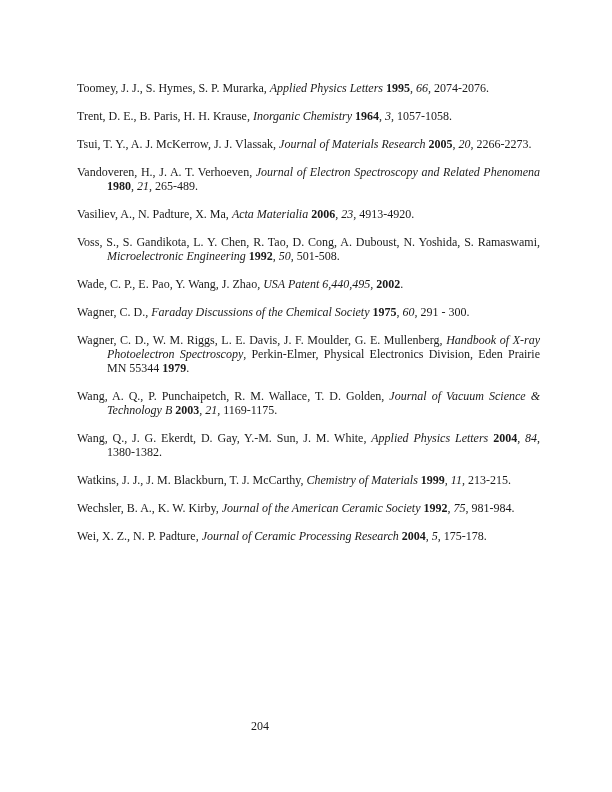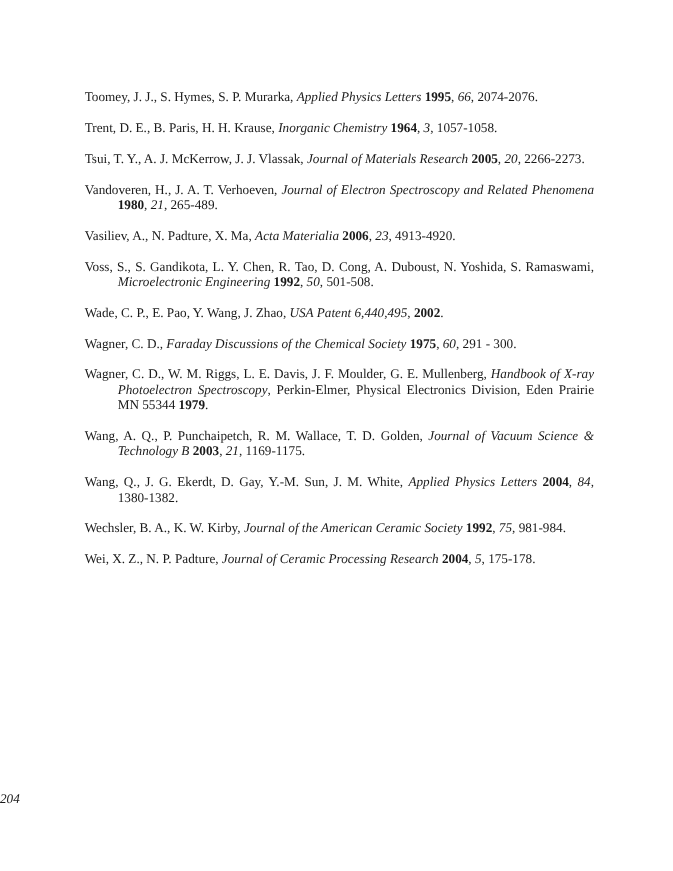--- a/index.html
+++ b/index.html
@@ -32,40 +32,41 @@
     text-indent: -30px;
   }
   .ref span.n  { font-style: normal;  font-weight: normal; }
   .ref span.i  { font-style: italic;  font-weight: normal; }
   .ref span.b  { font-style: normal;  font-weight: bold; }
   .footer {
     position: absolute;
     left: 0;
     top: 719px;
     width: 520px;
+    text-align: center;
     font-size: 12px;
     line-height: 14px;
-    font-style: italic;
   }
 </style>
 </head>
 <body>
 
 <div class="page">
   <main class="references" id="references-list">
       <p class="ref"><span class="n">Toomey, J. J., S. Hymes, S. P. Murarka, </span><span class="i">Applied Physics Letters</span><span class="n"> </span><span class="b">1995</span><span class="n">, </span><span class="i">66</span><span class="n">, 2074-2076.</span></p>
       <p class="ref"><span class="n">Trent, D. E., B. Paris, H. H. Krause, </span><span class="i">Inorganic Chemistry</span><span class="n"> </span><span class="b">1964</span><span class="n">, </span><span class="i">3</span><span class="n">, 1057-1058.</span></p>
       <p class="ref"><span class="n">Tsui, T. Y., A. J. McKerrow, J. J. Vlassak, </span><span class="i">Journal of Materials Research</span><span class="n"> </span><span class="b">2005</span><span class="n">, </span><span class="i">20</span><span class="n">, 2266-2273.</span></p>
       <p class="ref"><span class="n">Vandoveren, H., J. A. T. Verhoeven, </span><span class="i">Journal of Electron Spectroscopy and Related Phenomena</span><span class="n"> </span><span class="b">1980</span><span class="n">, </span><span class="i">21</span><span class="n">, 265-489.</span></p>
       <p class="ref"><span class="n">Vasiliev, A., N. Padture, X. Ma, </span><span class="i">Acta Materialia</span><span class="n"> </span><span class="b">2006</span><span class="n">, </span><span class="i">23</span><span class="n">, 4913-4920.</span></p>
       <p class="ref"><span class="n">Voss, S., S. Gandikota, L. Y. Chen, R. Tao, D. Cong, A. Duboust, N. Yoshida, S. Ramaswami, </span><span class="i">Microelectronic Engineering</span><span class="n"> </span><span class="b">1992</span><span class="n">, </span><span class="i">50</span><span class="n">, 501-508.</span></p>
       <p class="ref"><span class="n">Wade, C. P., E. Pao, Y. Wang, J. Zhao, </span><span class="i">USA Patent 6,440,495</span><span class="n">, </span><span class="b">2002</span><span class="n">.</span></p>
       <p class="ref"><span class="n">Wagner, C. D., </span><span class="i">Faraday Discussions of the Chemical Society</span><span class="n"> </span><span class="b">1975</span><span class="n">, </span><span class="i">60</span><span class="n">, 291 - 300.</span></p>
       <p class="ref"><span class="n">Wagner, C. D., W. M. Riggs, L. E. Davis, J. F. Moulder, G. E. Mullenberg, </span><span class="i">Handbook of X-ray Photoelectron Spectroscopy</span><span class="n">, Perkin-Elmer, Physical Electronics Division, Eden Prairie MN 55344 </span><span class="b">1979</span><span class="n">.</span></p>
       <p class="ref"><span class="n">Wang, A. Q., P. Punchaipetch, R. M. Wallace, T. D. Golden, </span><span class="i">Journal of Vacuum Science &amp; Technology B</span><span class="n"> </span><span class="b">2003</span><span class="n">, </span><span class="i">21</span><span class="n">, 1169-1175.</span></p>
       <p class="ref"><span class="n">Wang, Q., J. G. Ekerdt, D. Gay, Y.-M. Sun, J. M. White, </span><span class="i">Applied Physics Letters</span><span class="n"> </span><span class="b">2004</span><span class="n">, </span><span class="i">84</span><span class="n">, 1380-1382.</span></p>
+      <p class="ref"><span class="n">Watkins, J. J., J. M. Blackburn, T. J. McCarthy, </span><span class="i">Chemistry of Materials</span><span class="n"> </span><span class="b">1999</span><span class="n">, </span><span class="i">11</span><span class="n">, 213-215.</span></p>
       <p class="ref"><span class="n">Wechsler, B. A., K. W. Kirby, </span><span class="i">Journal of the American Ceramic Society</span><span class="n"> </span><span class="b">1992</span><span class="n">, </span><span class="i">75</span><span class="n">, 981-984.</span></p>
       <p class="ref"><span class="n">Wei, X. Z., N. P. Padture, </span><span class="i">Journal of Ceramic Processing Research</span><span class="n"> </span><span class="b">2004</span><span class="n">, </span><span class="i">5</span><span class="n">, 175-178.</span></p>
     </main>
   <div class="footer">
     <span>204</span>
   </div>
 </div>
 
 </body></html>

